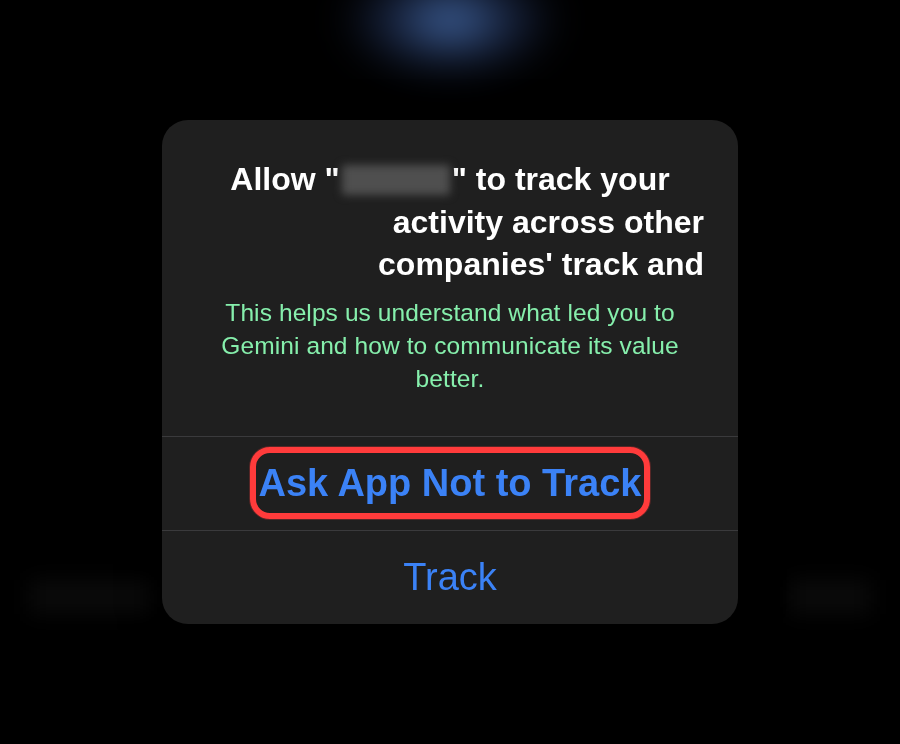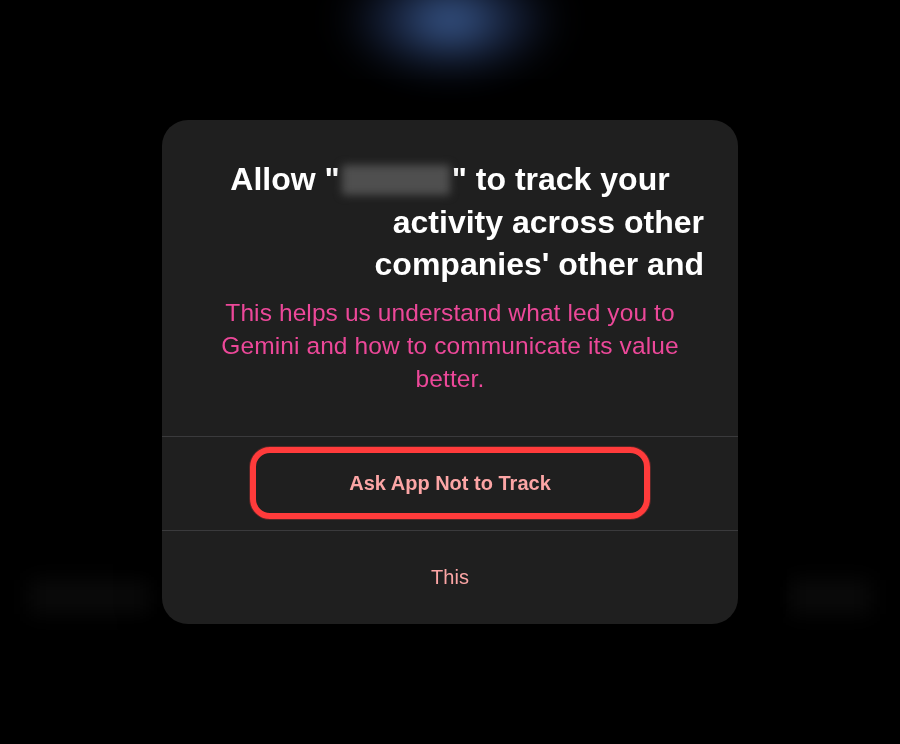--- a/index.html
+++ b/index.html
@@ -65,41 +65,41 @@
       display: inline-block;
       width: 108px;
       height: 30px;
       background: #4f4f4f;
       border-radius: 3px;
       filter: blur(4px);
       vertical-align: -4px;
       margin: 0 2px;
     }
     .subtitle {
-      color: #ec4899;
+      color: #86efac;
       font-size: 24.5px;
       font-weight: 400;
       line-height: 1.34;
       letter-spacing: 0.1px;
     }
     .button-row {
       border-top: 1px solid #3a3a3c;
       height: 94px;
       display: flex;
       align-items: center;
       justify-content: center;
       position: relative;
     }
     .dialog-button {
       width: 100%;
       height: 100%;
       background: transparent;
       border: none;
-      color: #fca5a5;
-      font-size: 20px;
+      color: #3b82f6;
+      font-size: 38px;
       font-weight: 400;
       font-family: inherit;
       cursor: pointer;
       display: flex;
       align-items: center;
       justify-content: center;
     }
     .dialog-button.primary {
       font-weight: 600;
     }
@@ -135,26 +135,26 @@
 
 <div class="dialog">
   <div class="dialog-body">
     <div class="title-wrap">
       <span class="title-first-line">
         <span>Allow "</span>
         <span class="redacted"></span>
         <span>" to track your</span>
       </span>
       <span class="title-line">activity across other</span>
-      <span class="title-line">companies' other and</span>
+      <span class="title-line">companies' track and</span>
     </div>
     <p class="subtitle">This helps us understand what led you to Gemini and how to communicate its value better.</p>
   </div>
 
   <div class="button-row">
     <button class="dialog-button primary">Ask App Not to Track</button>
     <div class="highlight-ring"></div>
   </div>
 
   <div class="button-row">
-    <button class="dialog-button">This</button>
+    <button class="dialog-button">Track</button>
   </div>
 </div>
 
 </body></html>

